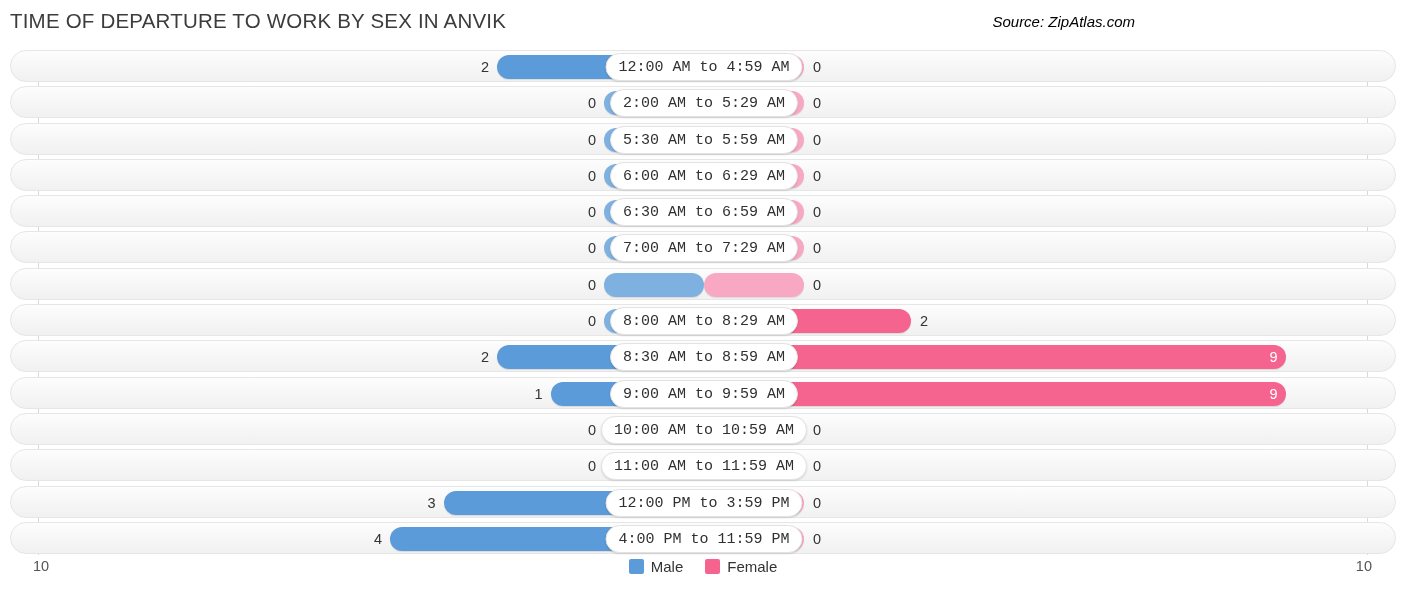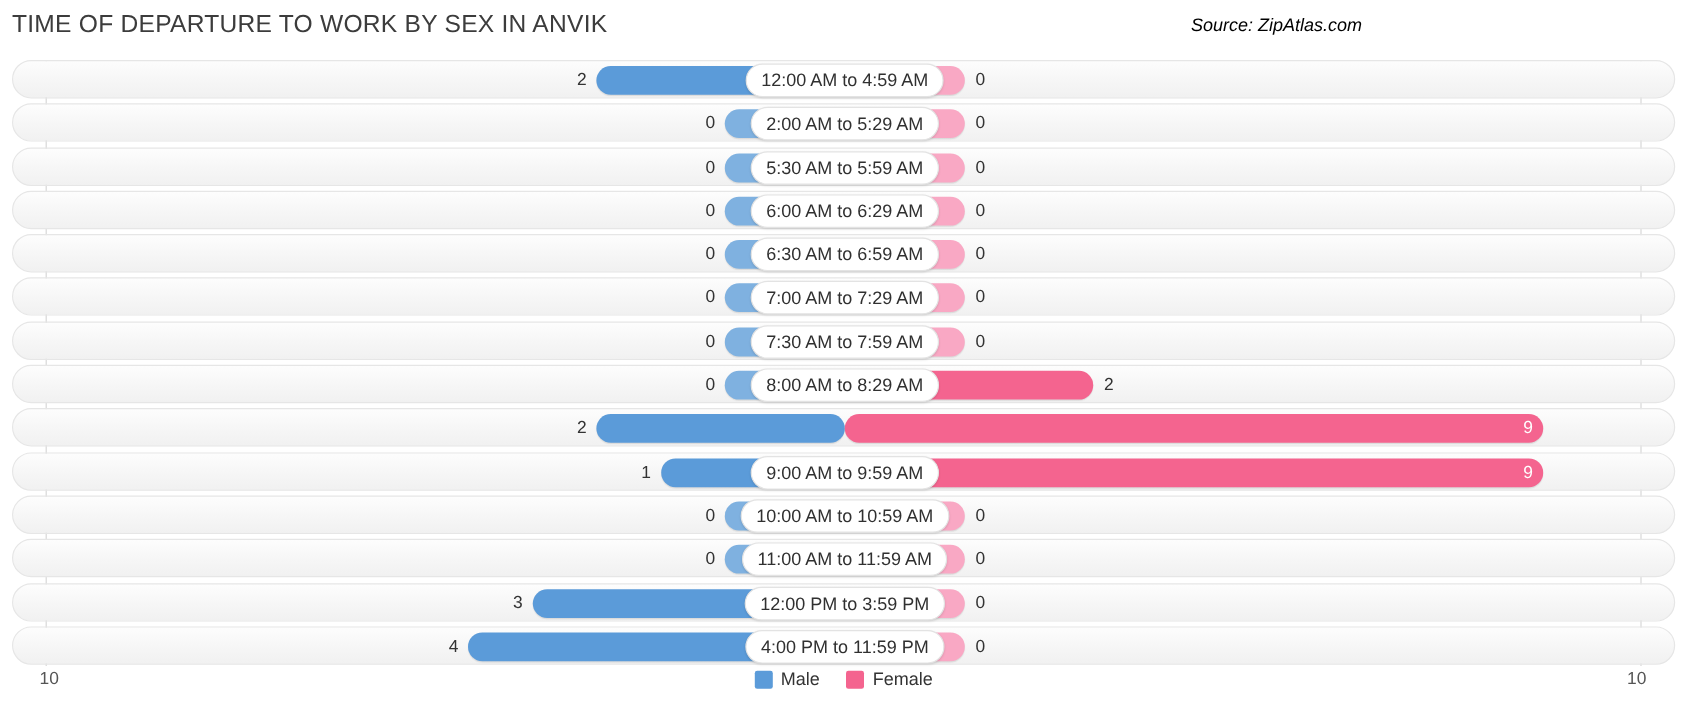--- a/index.html
+++ b/index.html
@@ -132,20 +132,21 @@
     border: 1px solid #e3e3e3;
     border-radius: 14px;
     box-shadow: 0 1px 2px rgba(0,0,0,.13);
     font-size: 15px;
     color: #303030;
     text-align: center;
     white-space: nowrap;
     padding: 0 12px;
     box-sizing: border-box;
     transform: translateX(-50%);
+    font-family: Liberation Mono, monospace;
   }
 
   
   .footer {
     position: absolute;
     left: 10px;
     top: 558px;
     width: 1386px;
     height: 30px;
   }
@@ -240,34 +241,34 @@
           <div class="bar female" style="left: 693px; width: 100px;"></div>
           <div class="val male-val" style="left: 545px; width: 40px;">0</div>
           <div class="val female-val" style="left: 802px; width: 40px;">0</div>
           <div class="center-label" style="left: 693px;">7:00 AM to 7:29 AM</div>
         </div>
         <div class="row">
           <div class="bar male" style="left: 593px; width: 100px;"></div>
           <div class="bar female" style="left: 693px; width: 100px;"></div>
           <div class="val male-val" style="left: 545px; width: 40px;">0</div>
           <div class="val female-val" style="left: 802px; width: 40px;">0</div>
-          <div class="center-label" style="left: 693px;">7:30 AM to 7:59 AM</div>
         </div>
         <div class="row">
           <div class="bar male" style="left: 593px; width: 100px;"></div>
           <div class="bar female strong" style="left: 693px; width: 207px;"></div>
           <div class="val male-val" style="left: 545px; width: 40px;">0</div>
           <div class="val female-val" style="left: 909px; width: 40px;">2</div>
           <div class="center-label" style="left: 693px;">8:00 AM to 8:29 AM</div>
         </div>
         <div class="row">
           <div class="bar male strong" style="left: 486px; width: 207px;"></div>
           <div class="bar female strong" style="left: 693px; width: 581.5px;"></div>
           <div class="val male-val" style="left: 438px; width: 40px;">2</div>
           <div class="val female-val inside" style="left: 1226.5px; width: 40px; text-align: right;">9</div>
+          <div class="center-label" style="left: 693px;">8:30 AM to 8:59 AM</div>
         </div>
         <div class="row">
           <div class="bar male strong" style="left: 539.5px; width: 153.5px;"></div>
           <div class="bar female strong" style="left: 693px; width: 581.5px;"></div>
           <div class="val male-val" style="left: 491.5px; width: 40px;">1</div>
           <div class="val female-val inside" style="left: 1226.5px; width: 40px; text-align: right;">9</div>
           <div class="center-label" style="left: 693px;">9:00 AM to 9:59 AM</div>
         </div>
         <div class="row">
           <div class="bar male" style="left: 593px; width: 100px;"></div>

